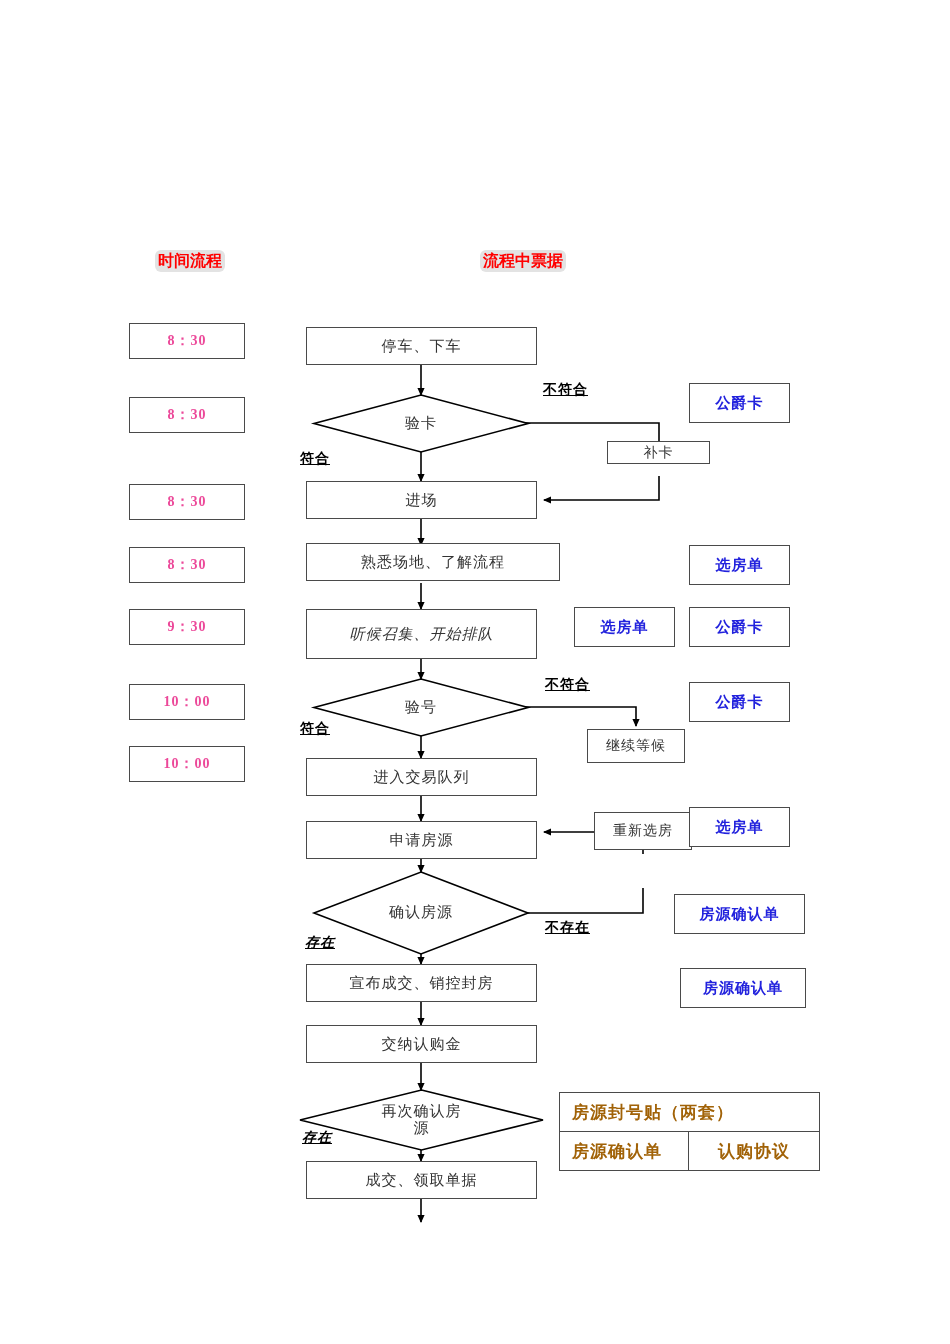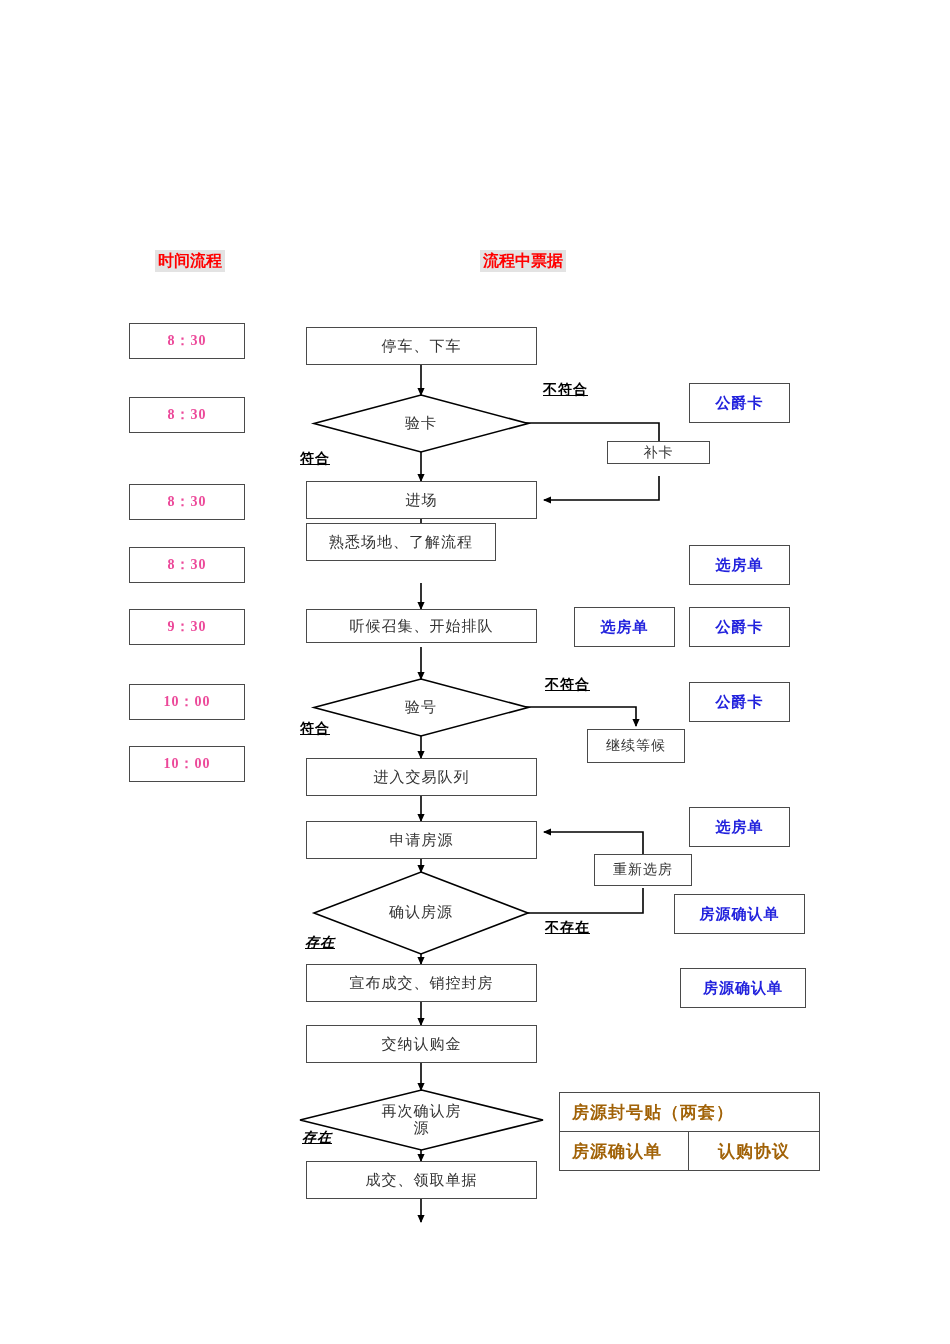--- a/index.html
+++ b/index.html
@@ -26,20 +26,21 @@
   .col-header {
     position: absolute;
     background: #e3e3e3;
     color: #ff0000;
     font-weight: bold;
     font-size: 16px;
     line-height: 20px;
     letter-spacing: 0px;
     white-space: nowrap;
     font-family: "Liberation Sans", "DejaVu Sans", sans-serif;
+    border-radius: 6px;
   }
 
   
   .time-box {
     position: absolute;
     box-sizing: border-box;
     border: 1px solid #4a4a4a;
     background: #ffffff;
     color: #ec4899;
     font-weight: bold;
@@ -221,23 +222,23 @@
   <div class="time-box" style="left:129px; top:484px; width:116px; height:36px;">8：30</div>
   <div class="time-box" style="left:129px; top:547px; width:116px; height:36px;">8：30</div>
   <div class="time-box" style="left:129px; top:609px; width:116px; height:36px;">9：30</div>
   <div class="time-box" style="left:129px; top:684px; width:116px; height:36px;">10：00</div>
   <div class="time-box" style="left:129px; top:746px; width:116px; height:36px;">10：00</div>
 
   <div class="proc-box" style="left:306px; top:327px; width:231px; height:38px;">停车、下车</div>
 
   <div class="proc-box" style="left:306px; top:481px; width:231px; height:38px;">进场</div>
 
-  <div class="proc-box" style="left:306px; top:523px; width:190px; height:38px;font-family:Liberation Mono, monospace;">熟悉场地、了解流程</div>
-
-  <div class="proc-box" style="left:306px; top:609px; width:231px; height:34px;">听候召集、开始排队</div>
+  <div class="proc-box" style="left:306px; top:543px; width:254px; height:38px;font-family:Liberation Mono, monospace;">熟悉场地、了解流程</div>
+
+  <div class="proc-box" style="left:306px; top:609px; width:231px; height:50px;font-style:italic;">听候召集、开始排队</div>
 
   <div class="proc-box" style="left:306px; top:758px; width:231px; height:38px;">进入交易队列</div>
 
   <div class="proc-box" style="left:306px; top:821px; width:231px; height:38px;">申请房源</div>
 
   <div class="proc-box" style="left:306px; top:1025px; width:231px; height:38px;">交纳认购金</div>
 
   <div class="proc-box" style="left:306px; top:964px; width:231px; height:38px;">宣布成交、销控封房</div>
 
   <div class="proc-box" style="left:306px; top:1161px; width:231px; height:38px;">成交、领取单据</div>
@@ -273,21 +274,21 @@
     <svg width="243" height="60" viewBox="0 0 243 60" xmlns="http://www.w3.org/2000/svg">
       <polygon points="121.5,0 243,30 121.5,60 0,30" fill="#ffffff" stroke="#000000" stroke-width="1.6"></polygon>
     </svg>
     <div class="dlabel">
         <span style="width:6.2em;">再次确认房源</span>
       </div>
   </div>
 
   <div class="side-box" style="left:607px; top:441px; width:103px; height:23px;">补卡</div>
   <div class="side-box" style="left:587px; top:729px; width:98px; height:34px;">继续等候</div>
-  <div class="side-box" style="left:594px; top:854px; width:98px; height:32px;">重新选房</div>
+  <div class="side-box" style="left:594px; top:812px; width:98px; height:38px;">重新选房</div>
 
   <div class="branch-label" style="left:543px; top:381px;">不符合</div>
   <div class="branch-label" style="left:300px; top:450px;">符合</div>
 
   <div class="branch-label" style="left:545px; top:676px;">不符合</div>
   <div class="branch-label" style="left:300px; top:720px;">符合</div>
 
   <div class="branch-label" style="left:545px; top:919px;">不存在</div>
   <div class="branch-label italic" style="left:305px; top:934px;">存在</div>
 

